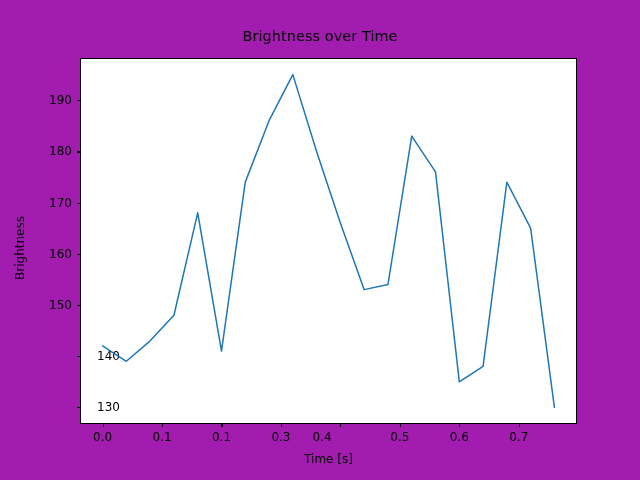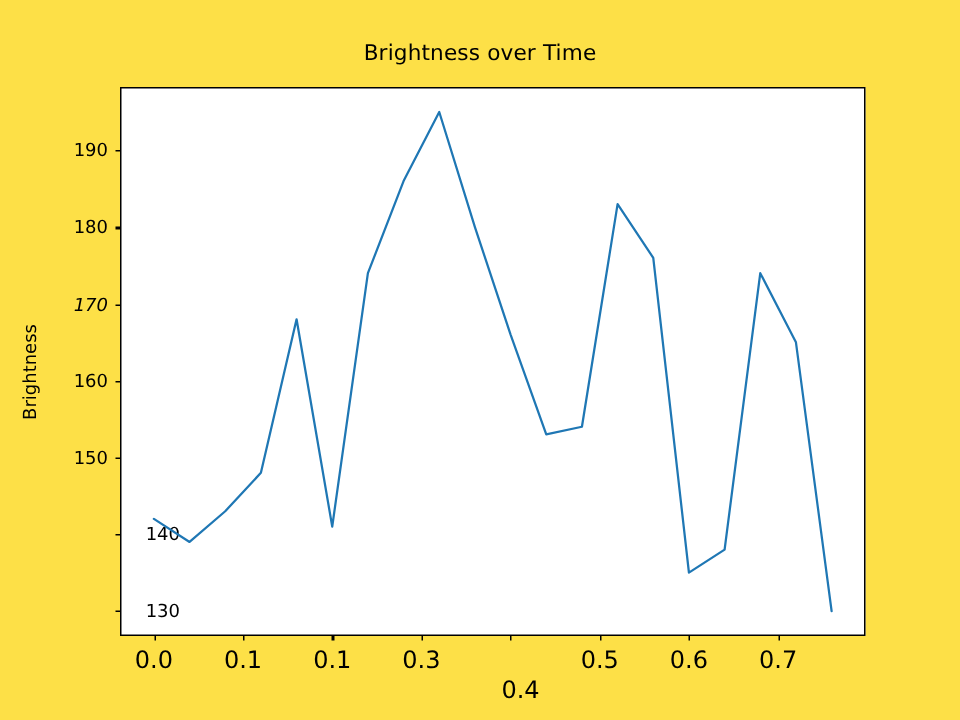--- a/index.html
+++ b/index.html
@@ -10,21 +10,21 @@
   body {
     width: 640px;
     height: 480px;
     font-family: "DejaVu Sans", sans-serif;
     overflow: hidden;
   }
   #figure {
     position: relative;
     width: 640px;
     height: 480px;
-    background: #fde047;
+    background: #a21caf;
   }
   #chart-title {
     position: absolute;
     left: 0;
     top: 28px;
     width: 640px;
     text-align: center;
     font-size: 14.4px;
     color: #000000;
     letter-spacing: 0.1px;
@@ -62,21 +62,21 @@
     left: 76.5px;
     width: 3.5px;
     height: 1.1px;
     background: #000000;
   }
   .xtick-label {
     position: absolute;
     top: 430px;
     width: 60px;
     text-align: center;
-    font-size: 16px;
+    font-size: 12px;
     color: #000000;
     white-space: nowrap;
   }
   .xtick-mark {
     position: absolute;
     top: 423.5px;
     width: 1.1px;
     height: 3.5px;
     background: #000000;
   }
@@ -114,45 +114,46 @@
 
   <div class="tick-group" id="ytick-container">
       <div class="ytick-label" style="top: 407.364px; left: 0px; width: 72px; margin-left: 48px;">130</div>
       <div class="ytick-mark" style="top: 407.364px;"></div>
       <div class="ytick-label" style="top: 356.175px; left: 0px; width: 72px; padding-left: 48px;">140</div>
       <div class="ytick-mark" style="top: 356.175px;"></div>
       <div class="ytick-label" style="top: 304.986px; left: 0px; width: 72px;">150</div>
       <div class="ytick-mark" style="top: 304.986px;"></div>
       <div class="ytick-label" style="top: 253.797px; left: 0px; width: 72px;">160</div>
       <div class="ytick-mark" style="top: 253.797px;"></div>
-      <div class="ytick-label" style="top: 202.608px; left: 0px; width: 72px; font-style: italic;">170</div>
+      <div class="ytick-label" style="top: 202.608px; left: 0px; width: 72px;">170</div>
       <div class="ytick-mark" style="top: 202.608px;"></div>
       <div class="ytick-label" style="top: 151.42px; left: 0px; width: 72px;">180</div>
       <div class="ytick-mark" style="top: 151.42px;"></div>
       <div class="ytick-label" style="top: 100.231px; left: 0px; width: 72px;">190</div>
       <div class="ytick-mark" style="top: 100.231px;"></div>
     </div>
   <div class="tick-group" id="xtick-container">
       <div class="xtick-label" style="left: 72.5909px;">0.0</div>
       <div class="xtick-mark" style="left: 102.591px;"></div>
       <div class="xtick-label" style="left: 132.041px;">0.1</div>
       <div class="xtick-mark" style="left: 162.041px;"></div>
       <div class="xtick-label" style="left: 191.49px;">0.1</div>
       <div class="xtick-mark" style="left: 221.49px;"></div>
       <div class="xtick-label" style="left: 250.94px;">0.3</div>
       <div class="xtick-mark" style="left: 280.94px;"></div>
-      <div class="xtick-label" style="left: 317px; margin-top: 20px;">0.4</div>
+      <div class="xtick-label" style="left: 292px;">0.4</div>
       <div class="xtick-mark" style="left: 340.39px;"></div>
       <div class="xtick-label" style="left: 369.84px;">0.5</div>
       <div class="xtick-mark" style="left: 399.84px;"></div>
       <div class="xtick-label" style="left: 429.289px;">0.6</div>
       <div class="xtick-mark" style="left: 459.289px;"></div>
       <div class="xtick-label" style="left: 488.739px;">0.7</div>
       <div class="xtick-mark" style="left: 518.739px;"></div>
     </div>
 
   <svg id="plot-svg" viewBox="0 0 497 366" preserveAspectRatio="none">
     <polyline id="data-line" fill="none" stroke="#1f77b4" stroke-width="1.5" stroke-linejoin="round" stroke-linecap="round" points="22.59,287.94 46.37,303.29 70.15,282.82 93.93,257.22 117.71,154.85 141.49,293.06 165.27,124.13 189.05,62.71 212.83,16.64 236.61,93.42 260.39,165.08 284.17,231.63 307.95,226.51 331.73,78.06 355.51,113.90 379.29,323.77 403.07,308.41 426.85,124.13 450.63,170.20 474.41,349.36"></polyline>
   </svg>
 
   <div id="ylabel">Brightness</div>
+  <div id="xlabel">Time [s]</div>
 
 </div>
 
 </body></html>

